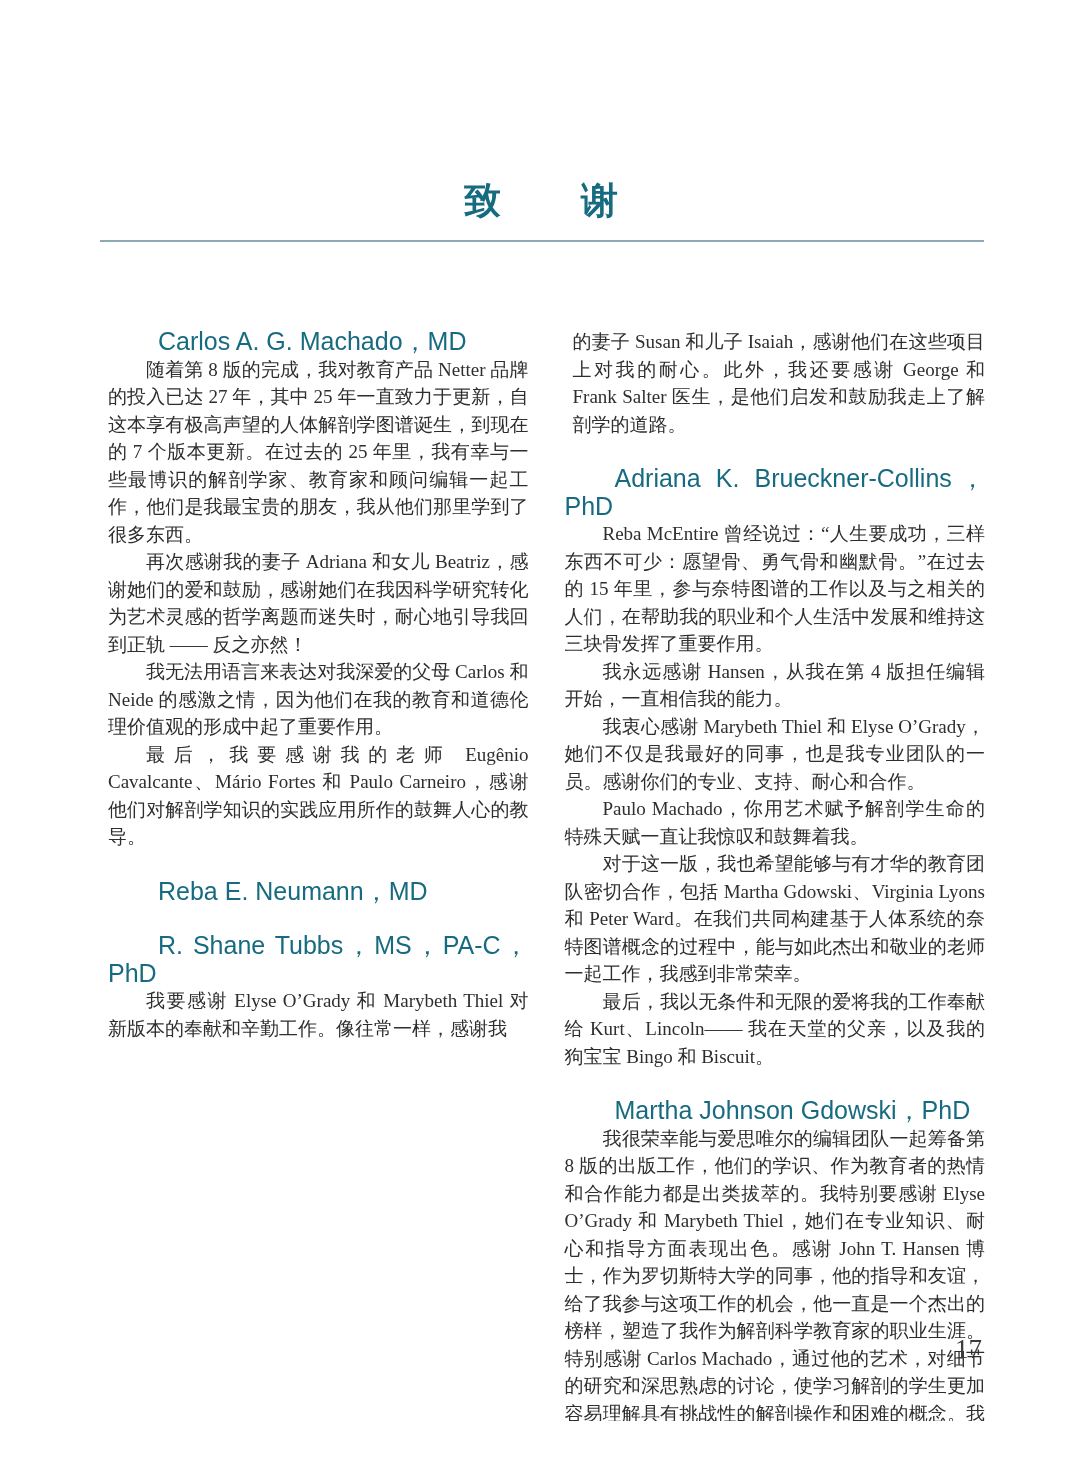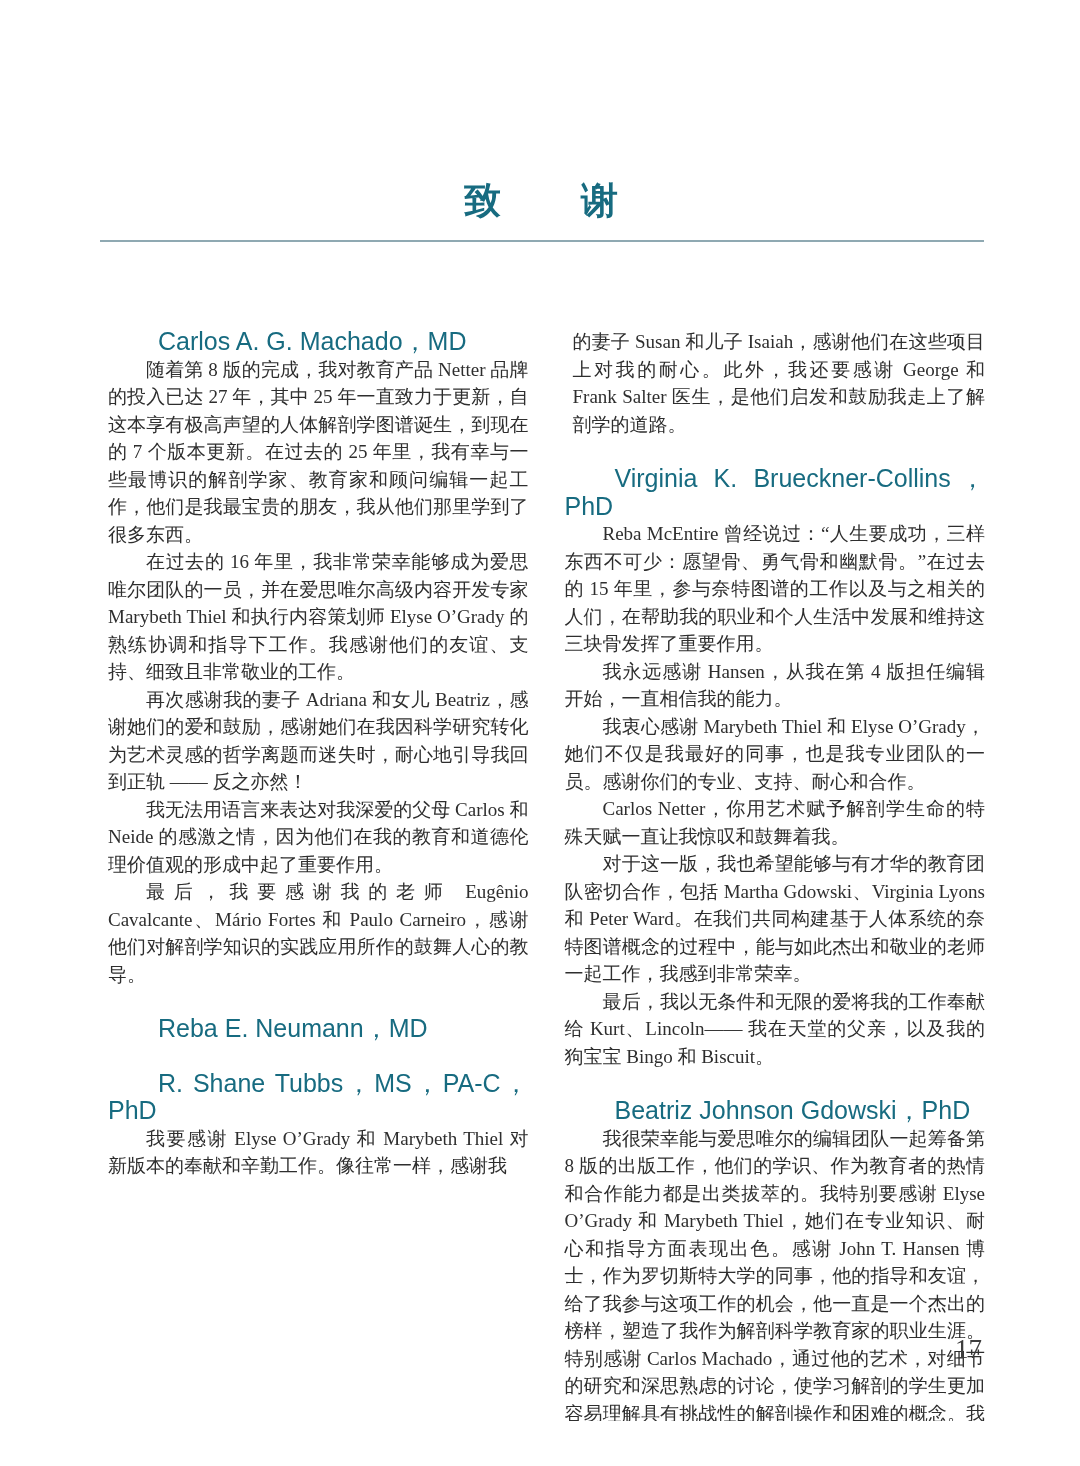--- a/index.html
+++ b/index.html
@@ -83,38 +83,37 @@
 <div class="page">
   <header class="doc-header">
     <h1 class="doc-title">致　　谢</h1>
     <div class="title-rule"></div>
   </header>
 
   <main class="columns">
     <div class="col" id="col-left">
         <h2 class="heading">Carlos A. G. Machado，MD</h2>
         <p class="para">随着第 8 版的完成，我对教育产品 Netter 品牌的投入已达 27 年，其中 25 年一直致力于更新，自这本享有极高声望的人体解剖学图谱诞生，到现在的 7 个版本更新。在过去的 25 年里，我有幸与一些最博识的解剖学家、教育家和顾问编辑一起工作，他们是我最宝贵的朋友，我从他们那里学到了很多东西。</p>
-        <p class="para">在过去的 16 年里，我非常荣幸能够成为爱思唯尔团队的一员，并在爱思唯尔高级内容开发专家 Marybeth Thiel 和执行内容策划师 Elyse O’Grady 的熟练协调和指导下工作。我感谢他们的友谊、支持、细致且非常敬业的工作。</p>
         <p class="para">再次感谢我的妻子 Adriana 和女儿 Beatriz，感谢她们的爱和鼓励，感谢她们在我因科学研究转化为艺术灵感的哲学离题而迷失时，耐心地引导我回到正轨 —— 反之亦然！</p>
         <p class="para">我无法用语言来表达对我深爱的父母 Carlos 和 Neide 的感激之情，因为他们在我的教育和道德伦理价值观的形成中起了重要作用。</p>
         <p class="para">最后，我要感谢我的老师 Eugênio Cavalcante、Mário Fortes 和 Paulo Carneiro，感谢他们对解剖学知识的实践应用所作的鼓舞人心的教导。</p>
         <h2 class="heading">Reba E. Neumann，MD</h2>
         <h2 class="heading">R. Shane Tubbs，MS，PA-C，PhD</h2>
         <p class="para">我要感谢 Elyse O’Grady 和 Marybeth Thiel 对新版本的奉献和辛勤工作。像往常一样，感谢我</p>
       </div>
     <div class="col" id="col-right">
         <p class="para_continued">的妻子 Susan 和儿子 Isaiah，感谢他们在这些项目上对我的耐心。此外，我还要感谢 George 和 Frank Salter 医生，是他们启发和鼓励我走上了解剖学的道路。</p>
-        <h2 class="heading">Virginia K. Brueckner-Collins，PhD</h2>
+        <h2 class="heading">Adriana K. Brueckner-Collins，PhD</h2>
         <p class="para">Reba McEntire 曾经说过：“人生要成功，三样东西不可少：愿望骨、勇气骨和幽默骨。”在过去的 15 年里，参与奈特图谱的工作以及与之相关的人们，在帮助我的职业和个人生活中发展和维持这三块骨发挥了重要作用。</p>
         <p class="para">我永远感谢 Hansen，从我在第 4 版担任编辑开始，一直相信我的能力。</p>
         <p class="para">我衷心感谢 Marybeth Thiel 和 Elyse O’Grady，她们不仅是我最好的同事，也是我专业团队的一员。感谢你们的专业、支持、耐心和合作。</p>
-        <p class="para">Carlos Netter，你用艺术赋予解剖学生命的特殊天赋一直让我惊叹和鼓舞着我。</p>
+        <p class="para">Paulo Machado，你用艺术赋予解剖学生命的特殊天赋一直让我惊叹和鼓舞着我。</p>
         <p class="para">对于这一版，我也希望能够与有才华的教育团队密切合作，包括 Martha Gdowski、Virginia Lyons 和 Peter Ward。在我们共同构建基于人体系统的奈特图谱概念的过程中，能与如此杰出和敬业的老师一起工作，我感到非常荣幸。</p>
         <p class="para">最后，我以无条件和无限的爱将我的工作奉献给 Kurt、Lincoln—— 我在天堂的父亲，以及我的狗宝宝 Bingo 和 Biscuit。</p>
-        <h2 class="heading">Beatriz Johnson Gdowski，PhD</h2>
+        <h2 class="heading">Martha Johnson Gdowski，PhD</h2>
         <p class="para">我很荣幸能与爱思唯尔的编辑团队一起筹备第 8 版的出版工作，他们的学识、作为教育者的热情和合作能力都是出类拔萃的。我特别要感谢 Elyse O’Grady 和 Marybeth Thiel，她们在专业知识、耐心和指导方面表现出色。感谢 John T. Hansen 博士，作为罗切斯特大学的同事，他的指导和友谊，给了我参与这项工作的机会，他一直是一个杰出的榜样，塑造了我作为解剖科学教育家的职业生涯。特别感谢 Carlos Machado，通过他的艺术，对细节的研究和深思熟虑的讨论，使学习解剖的学生更加容易理解具有挑战性的解剖操作和困难的概念。我很感激那些无私的人，他们把自己的遗体献给了解剖学</p>
       </div>
   </main>
 
   <footer>
     <div class="page-number">17</div>
   </footer>
 </div>
 
 </body></html>

